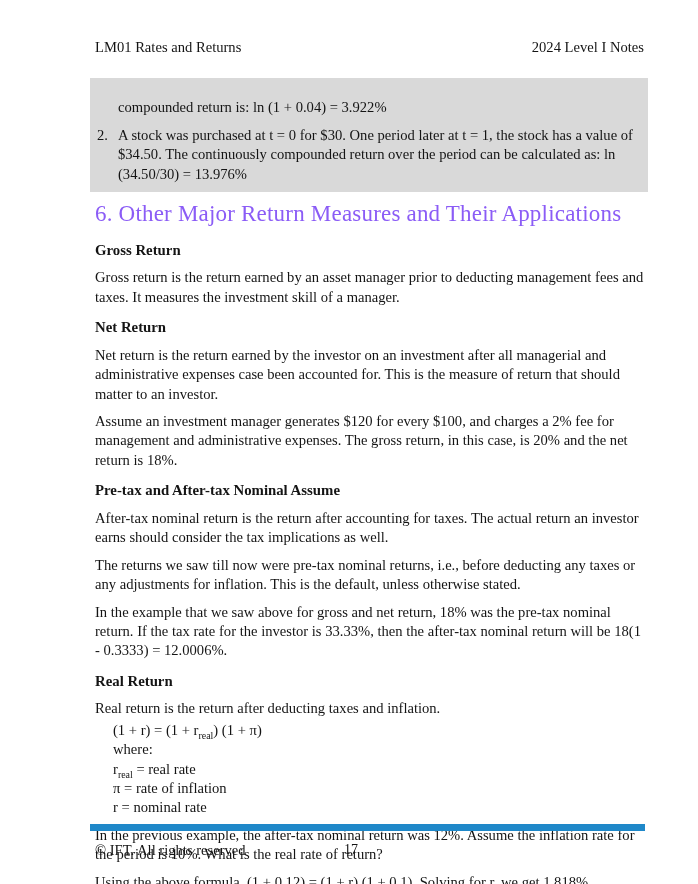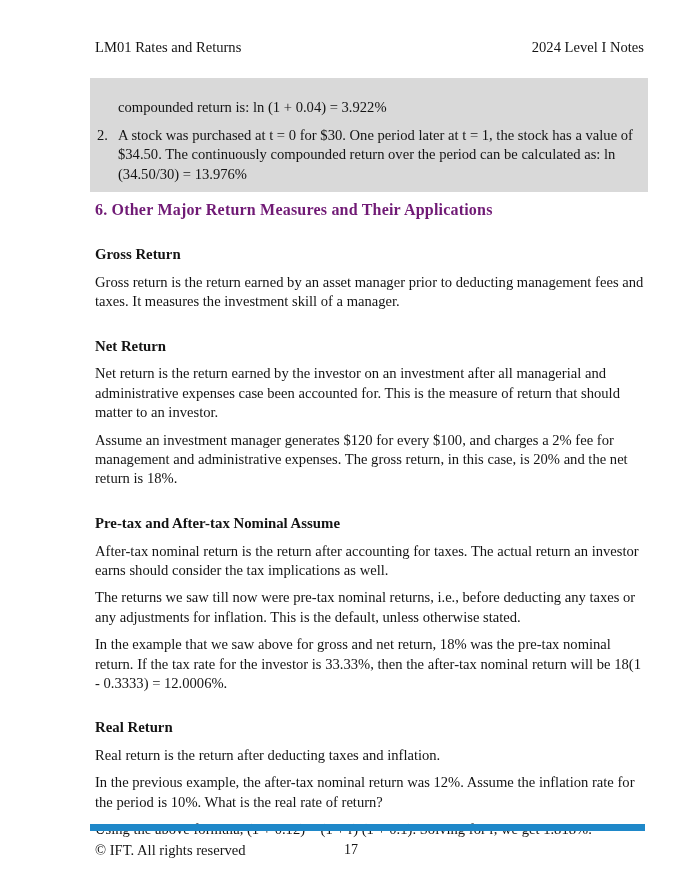--- a/index.html
+++ b/index.html
@@ -26,30 +26,30 @@
   .example-box {
     background: #d9d9d9;
     margin-left: -5px;
     margin-right: -4px;
     padding: 20px 9px 8px 7px;
   }
   .example-cont { padding-left: 21px; margin-bottom: 8px; }
   .example-item { display: flex; }
   .example-item .num { width: 21px; flex: none; }
   .section-heading {
-    color: #701a75;
-    font-size: 16px;
-    font-weight: bold;
+    color: #8b5cf6;
+    font-size: 23px;
+    font-weight: normal;
     margin: 7px 0 0 0;
     letter-spacing: 0.2px;
   }
   h3.subhead {
     font-size: 14.8px;
     font-weight: bold;
-    margin: 25px 0 0 0;
+    margin: 11px 0 0 0;
   }
   p.para { margin: 8px 0 0 0; }
   .formula-block { margin-left: 18px; }
   .formula-block div { margin: 0; }
   sub { font-size: 0.68em; line-height: 0; }
   .tight { margin-top: 2px; }
   .footer-line {
     position: absolute;
     left: 90px;
     right: 53px;
@@ -99,20 +99,27 @@
     <p class="para">Assume an investment manager generates $120 for every $100, and charges a 2% fee for management and administrative expenses. The gross return, in this case, is 20% and the net return is 18%.</p>
 
     <h3 class="subhead">Pre-tax and After-tax Nominal Assume</h3>
     <p class="para">After-tax nominal return is the return after accounting for taxes. The actual return an investor earns should consider the tax implications as well.</p>
     <p class="para">The returns we saw till now were pre-tax nominal returns, i.e., before deducting any taxes or any adjustments for inflation. This is the default, unless otherwise stated.</p>
     <p class="para">In the example that we saw above for gross and net return, 18% was the pre-tax nominal return. If the tax rate for the investor is 33.33%, then the after-tax nominal return will be 18(1 - 0.3333) = 12.0006%.</p>
 
     <h3 class="subhead">Real Return</h3>
     <p class="para">Real return is the return after deducting taxes and inflation.</p>
 
+    <div class="formula-block tight">
+      <div><span>(1 + r) = (1 + r</span><sub>real</sub><span>) (1 + π)</span></div>
+      <div>where:</div>
+      <div><span>r</span><sub>real</sub><span> = real rate</span></div>
+      <div>π = rate of inflation</div>
+      <div>r = nominal rate</div>
+    </div>
 
     <p class="para tight">In the previous example, the after-tax nominal return was 12%. Assume the inflation rate for the period is 10%. What is the real rate of return?</p>
     <p class="para">Using the above formula, (1 + 0.12) = (1 + r) (1 + 0.1). Solving for r, we get 1.818%.</p>
 
   </div>
 
   <div class="footer-line"></div>
   <div class="footer-copyright">© IFT. All rights reserved</div>
   <div class="footer-pagenum">17</div>
 </div>

